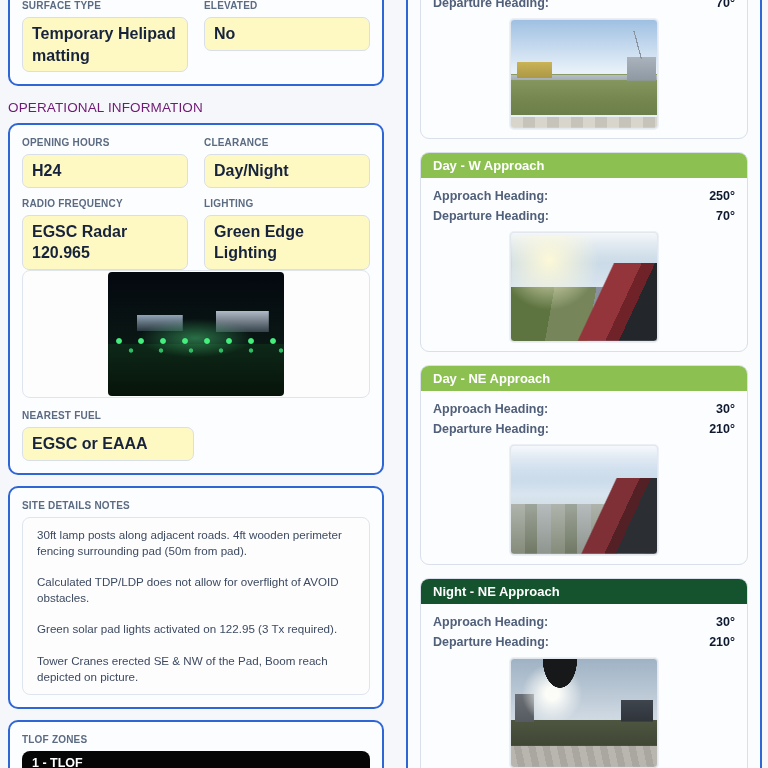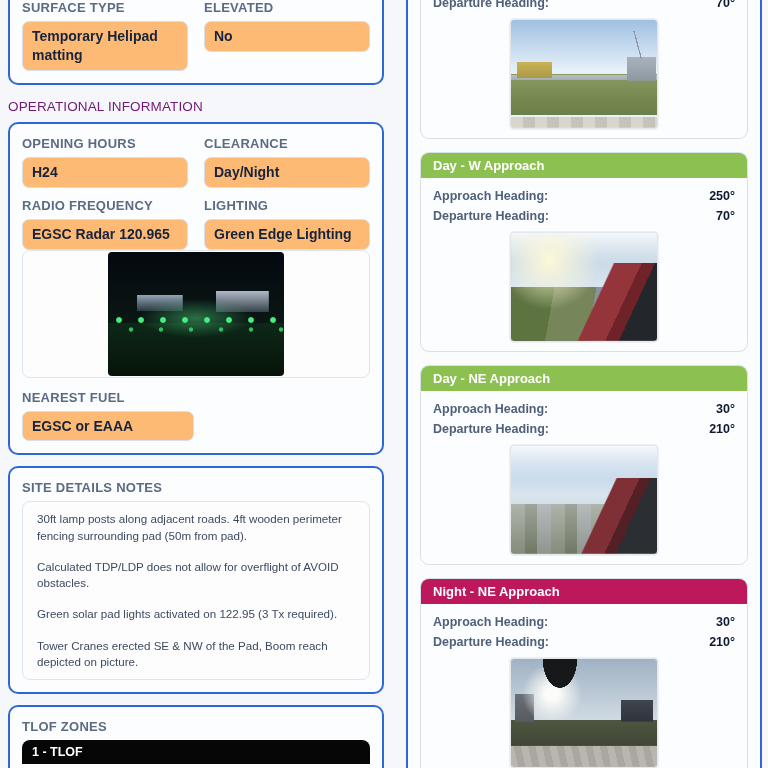--- a/index.html
+++ b/index.html
@@ -19,30 +19,30 @@
     border-radius: 10px;
     background: #fcfdff;
     padding: 12px;
   }
   .card.cut-top { margin-top:-14px; border-top-color:#2f66d6; }
 
   .grid-2 { display:grid; grid-template-columns:1fr 1fr; gap:10px 16px; align-items:start; }
 
   .f-label {
     display:block;
-    font-size:13px; font-weight:700; letter-spacing:.02em;
+    font-size:10px; font-weight:700; letter-spacing:.02em;
     color:#5b6b82;
     margin-bottom:6px;
     text-transform:uppercase;
   }
   .value-box {
     border:1px solid #d8dfe9; border-radius:7px;
-    background:#fdba74;
+    background:#fef9c3;
     padding:5px 9px;
-    font-size:14px; font-weight:700; color:#17233c;
+    font-size:16px; font-weight:700; color:#17233c;
     line-height:1.35;
     min-height:26px;
   }
   .value-box.narrow { width:172px; }
 
   .section-heading {
     margin:14px 0 8px 0;
     font-size:13.5px; font-weight:400; color:#701a75;
     letter-spacing:.01em;
   }
@@ -150,21 +150,21 @@
   }
   .sub-card {
     border:1px solid #d9e0ea; border-radius:9px; background:#fcfdff;
     overflow:hidden; padding-bottom:9px;
   }
   .sub-header {
     color:#ffffff; font-weight:700; font-size:13px;
     padding:5px 12px;
   }
   .sub-header.green { background:#8cc152; }
-  .sub-header.purple { background:#be185d; }
+  .sub-header.purple { background:#14532d; }
   .sub-body { padding:8px 12px 0 12px; }
   .hrow { display:flex; justify-content:space-between; align-items:baseline;
     font-size:12.5px; line-height:20px; }
   .hrow .lbl { color:#51607a; font-weight:700; }
   .hrow .val { color:#0e1930; font-weight:700; }
   .sub-photo-wrap { display:flex; justify-content:center; margin-top:6px; }
   .photo.bordered { border:1px solid #e3e8ef; box-shadow:0 0 0 1px rgba(220,228,238,.5); }
 </style>
 </head>
 <body>

